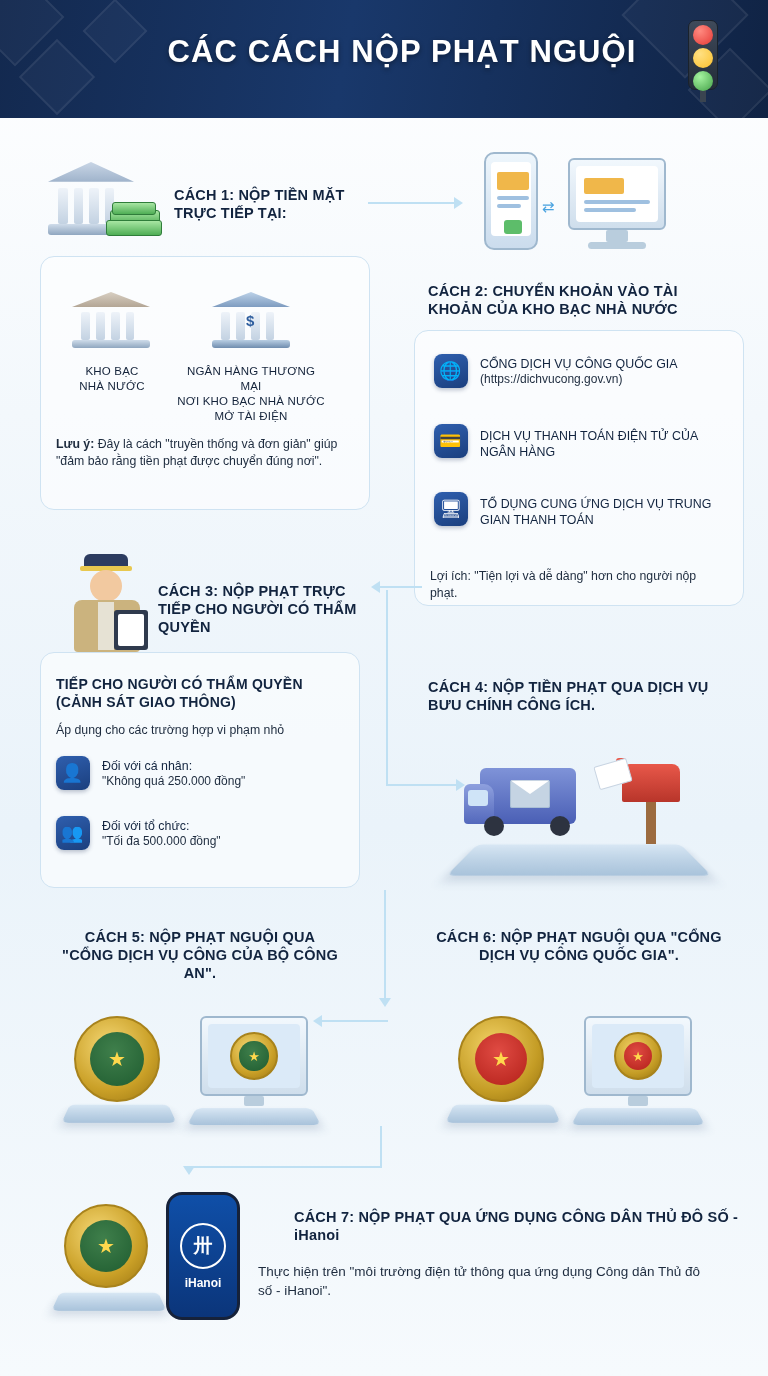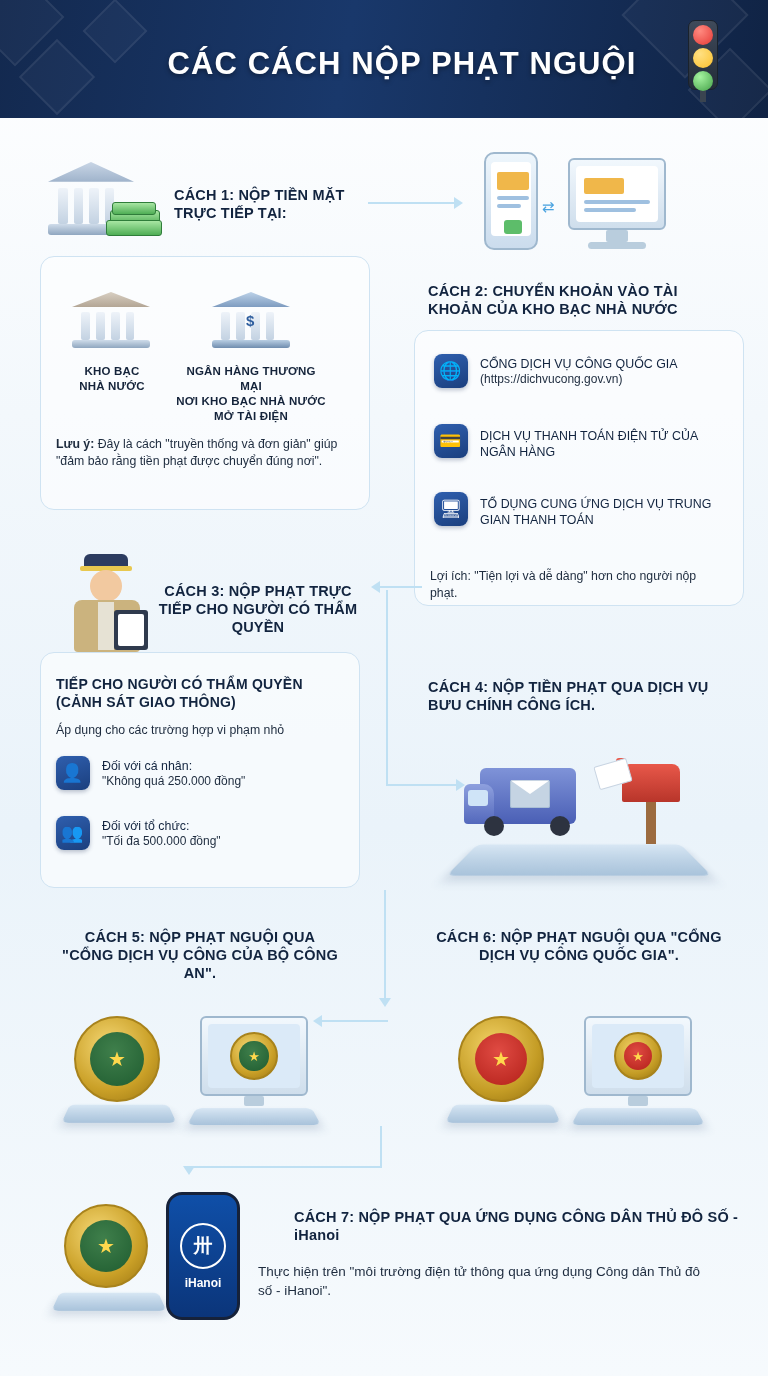--- a/index.html
+++ b/index.html
@@ -31,21 +31,21 @@
     background: rgba(255,255,255,0.03);
     transform: rotate(45deg);
   }
   .header .c1 { width: 70px; height: 70px; left: -20px; top: -18px; }
   .header .c2 { width: 54px; height: 54px; left: 30px; top: 50px; }
   .header .c3 { width: 90px; height: 90px; left: 640px; top: -30px; }
   .header .c4 { width: 60px; height: 60px; left: 700px; top: 60px; }
   .header .c5 { width: 46px; height: 46px; left: 92px; top: 8px; }
   .header-title {
     position: absolute;
-    left: 0; right: 0; top: 46px;
+    left: 0; right: 0; top: 34px;
     text-align: center;
     color: #ffffff;
     font-size: 31px;
     font-weight: bold;
     letter-spacing: 1.1px;
     text-shadow: 0 2px 5px rgba(0,0,0,0.4);
     padding-left: 36px;
   }
   .traffic-light {
     position: absolute;
@@ -86,21 +86,21 @@
   .note {
     position: absolute;
     font-size: 12.3px;
     color: #1d2b3e;
     line-height: 1.42;
   }
   .note b { font-weight: bold; }
   .sub-label {
     position: absolute;
     font-size: 11.5px;
-    font-weight: bold;
+    font-weight: normal;
     color: #14233a;
     text-align: center;
     line-height: 1.3;
     letter-spacing: 0.2px;
   }
   .item-title {
     font-size: 12.4px;
     font-weight: normal;
     color: #12243f;
     line-height: 1.3;
@@ -362,21 +362,21 @@
   <div class="ill" style="left:54px; top:548px; width:110px; height:110px;">
     <div class="officer-cap" style="left:30px; top:6px; width:44px; height:16px;"></div>
     <div style="position:absolute; left:26px; top:18px; width:52px; height:5px; background:#e8c84f; border-radius:2px;"></div>
     <div class="officer-head" style="left:36px; top:22px; width:32px; height:32px;"></div>
     <div class="officer-body" style="left:20px; top:52px; width:66px; height:52px;"></div>
     <div style="position:absolute; left:44px; top:54px; width:16px; height:48px; background:#e6e2d4;"></div>
     <div class="clipboard" style="left:60px; top:62px; width:34px; height:40px;"></div>
     <div class="clip-paper" style="left:64px; top:66px; width:26px; height:32px;"></div>
   </div>
 
-  <div class="step-title" style="left:158px; top:582px; width:200px;text-align:center;">CÁCH 3: NỘP PHẠT TRỰC TIẾP CHO NGƯỜI CÓ THẨM QUYỀN</div>
+  <div class="step-title" style="left:158px; top:582px; width:200px;">CÁCH 3: NỘP PHẠT TRỰC TIẾP CHO NGƯỜI CÓ THẨM QUYỀN</div>
 
   <div class="card" style="left:40px; top:652px; width:320px; height:236px;"></div>
 
   <div class="step-title" style="left:56px; top:676px; width:290px; font-size:14px;">TIẾP CHO NGƯỜI CÓ THẨM QUYỀN (CẢNH SÁT GIAO THÔNG)</div>
 
   <div class="note" style="left:56px; top:722px; width:290px;">Áp dụng cho các trường hợp vi phạm nhỏ</div>
 
   <div class="icon-sq" style="left:56px; top:756px;">👤</div>
   <div style="position:absolute; left:102px; top:758px; width:240px;">
     <div class="item-title">Đối với cá nhân:</div>

